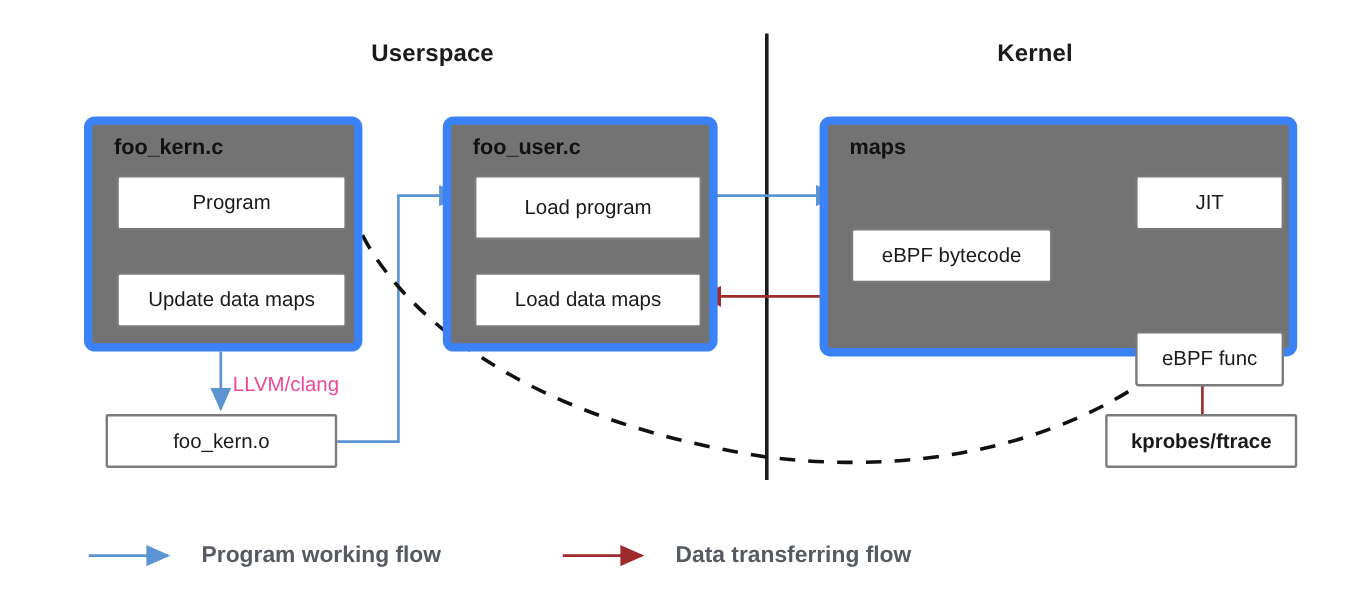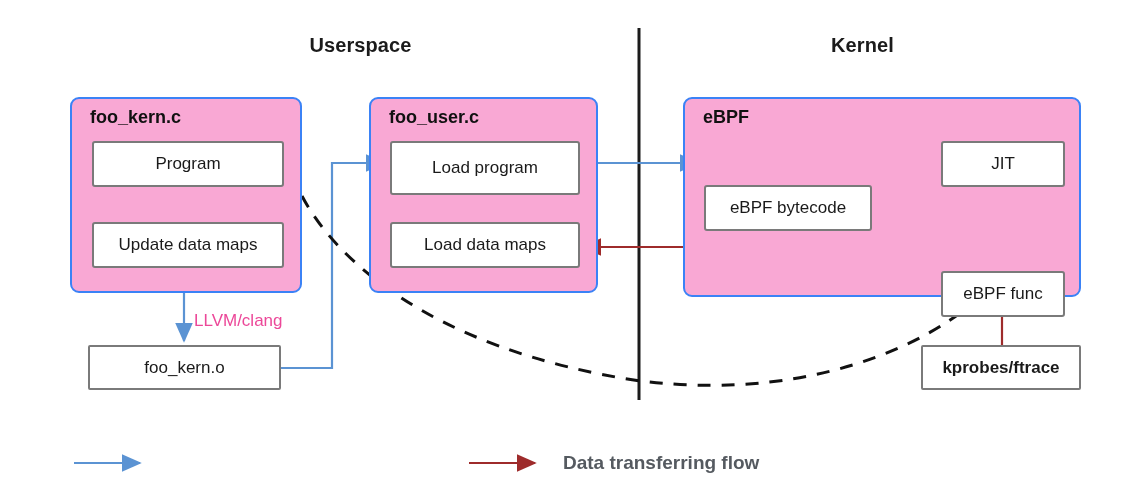--- a/index.html
+++ b/index.html
@@ -31,23 +31,23 @@
     font-weight: bold;
     color: #1b1b1b;
     letter-spacing: .1px;
     white-space: nowrap;
     text-align: center;
   }
 
   
   .group-box {
     position: absolute;
-    border: 2px solid #3b82f6;
+    border: 7px solid #3b82f6;
     border-radius: 9px;
-    background: #f9a8d4;
+    background: #737373;
     box-sizing: border-box;
   }
   .group-label {
     position: absolute;
     left: 18px;
     top: 8px;
     font-size: 18px;
     font-weight: bold;
     color: #111111;
     white-space: nowrap;
@@ -149,34 +149,35 @@
     <div class="node" style="left:20px; top:123px; width:192px; height:46px;">Update data maps</div>
   </div>
 
   <div class="group-box" style="left:369px; top:97px; width:229px; height:196px;">
     <div class="group-label">foo_user.c</div>
     <div class="node" style="left:19px; top:42px; width:190px; height:54px;">Load program</div>
     <div class="node" style="left:19px; top:123px; width:190px; height:46px;">Load data maps</div>
   </div>
 
   <div class="group-box" style="left:683px; top:97px; width:398px; height:200px;">
-    <div class="group-label">eBPF</div>
+    <div class="group-label">maps</div>
     <div class="node" style="left:19px; top:42px; width:168px; height:46px;margin-top:44px;">eBPF bytecode</div>
     <div class="node" style="left:256px; top:42px; width:124px; height:46px;">JIT</div>
     <div class="node" style="left:256px; top:126px; width:124px; height:46px;margin-top:46px;">eBPF func</div>
   </div>
 
   <div class="node plain" style="left:88px; top:345px; width:193px; height:45px;">foo_kern.o</div>
 
   <div class="node plain" style="left:921px; top:345px; width:160px; height:45px;font-weight:bold;">kprobes/ftrace</div>
 
   <div class="edge-label" style="left:194px; top:311px;">LLVM/clang</div>
 
   <div class="legend-item" style="left:74px; top:452px;">
     <div class="legend-swatch"></div>
+    <div class="legend-text">Program working flow</div>
   </div>
 
   <div class="legend-item" style="left:469px; top:452px;">
     <div class="legend-swatch"></div>
     <div class="legend-text">Data transferring flow</div>
   </div>
 
 </div>
 
 </body></html>

